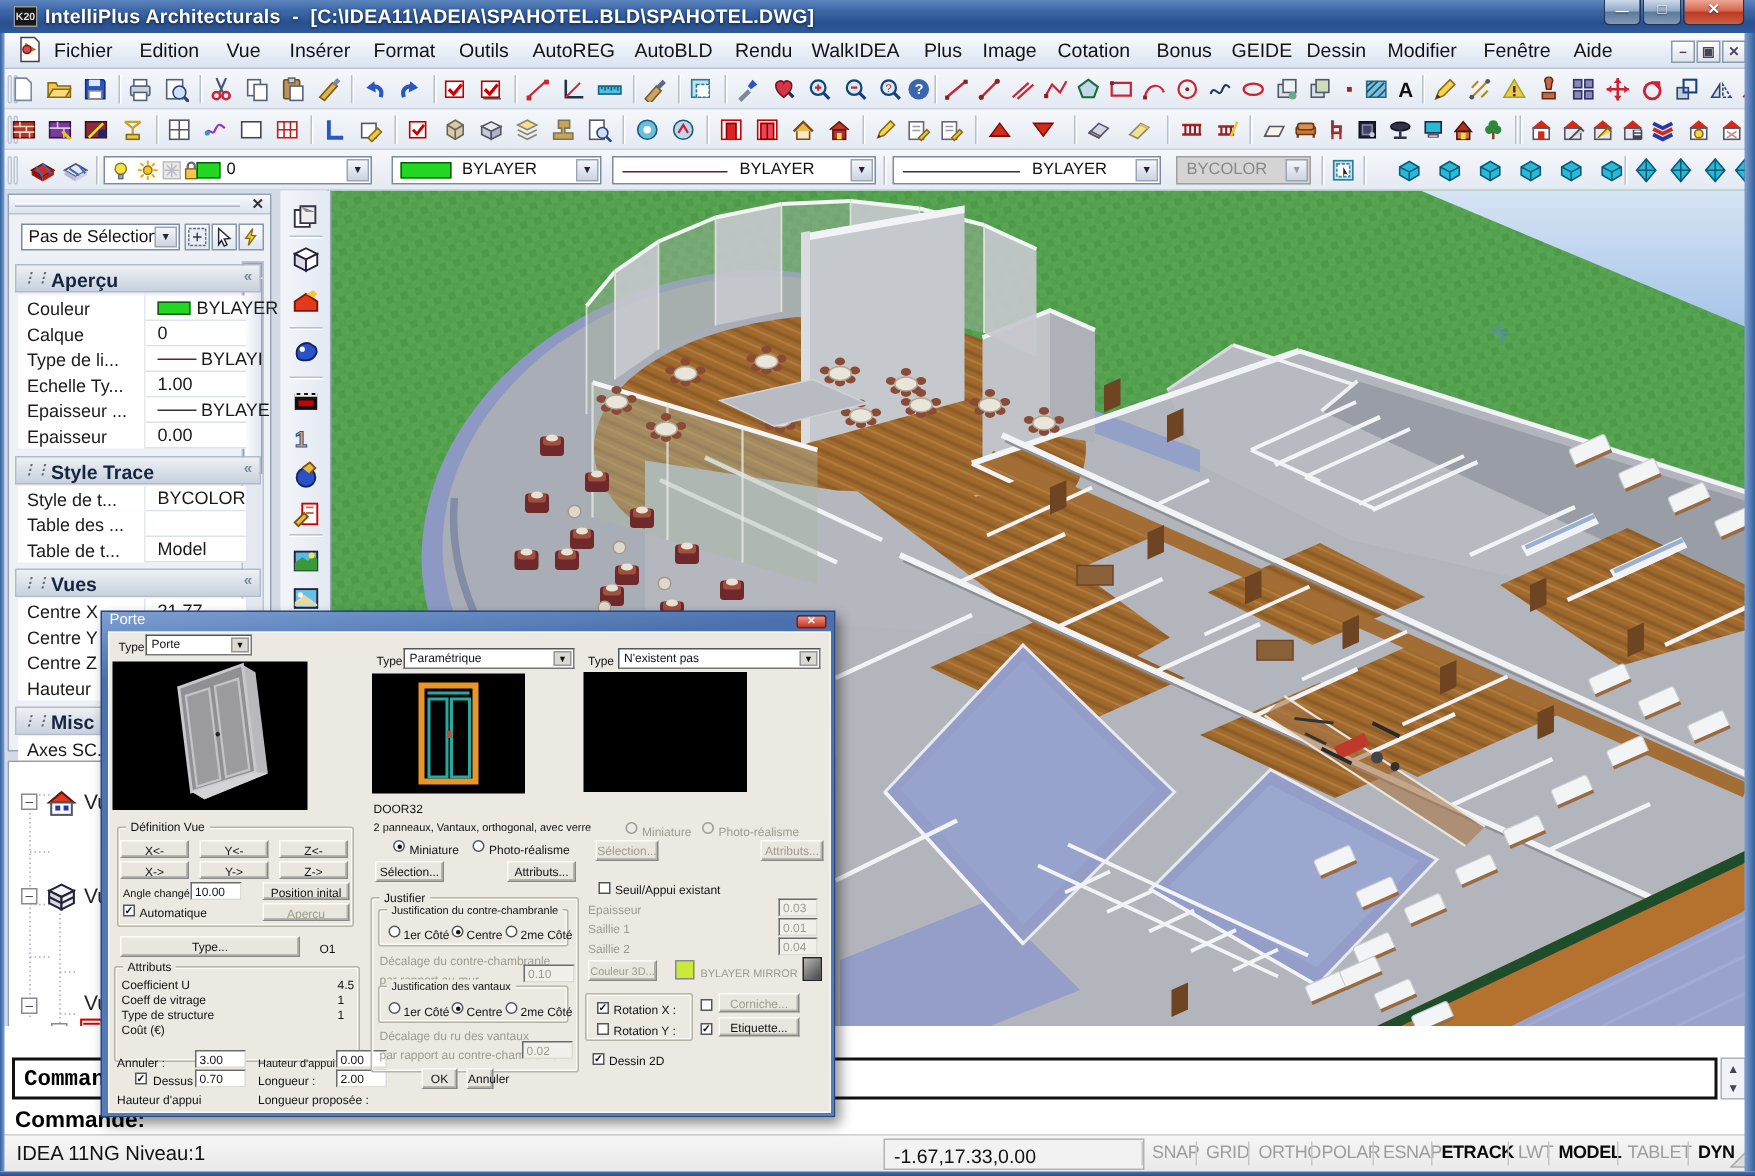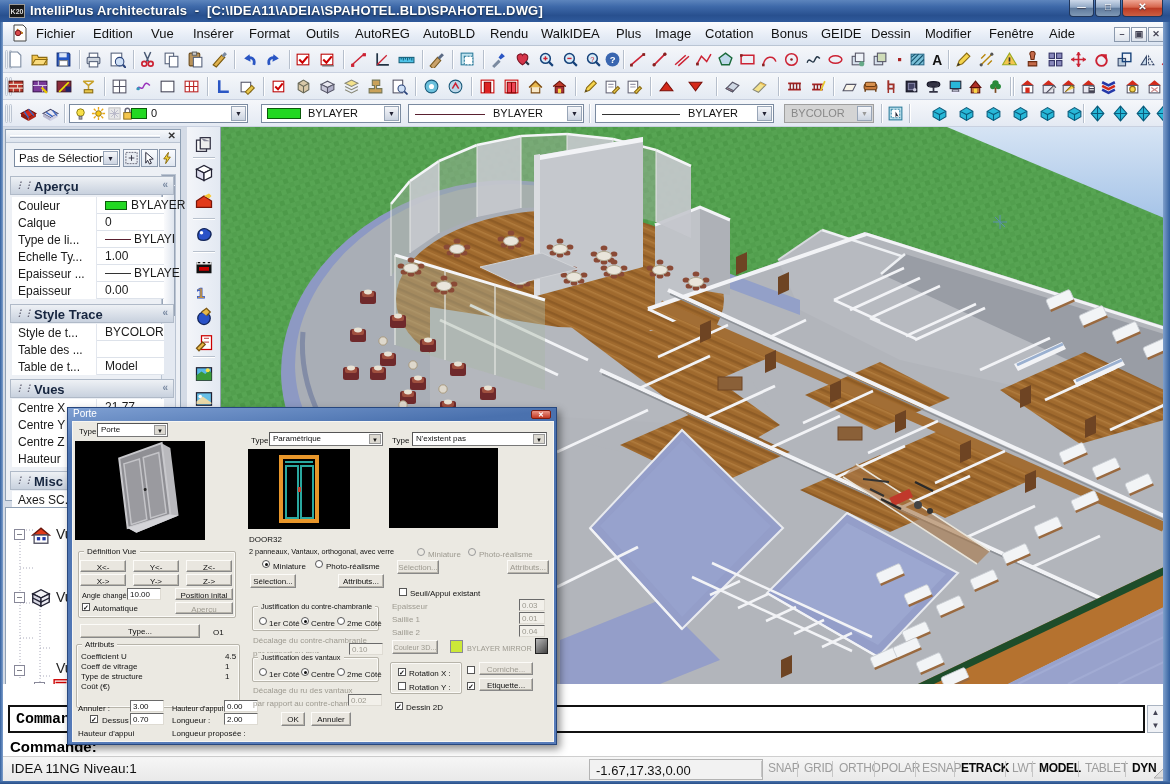--- a/index.html
+++ b/index.html
@@ -1308,20 +1308,23 @@
           <rect x="50" y="38" width="3" height="5" fill="#c43"></rect>
         </svg></div>
       <span class="lbl" style="left:176px;top:113px">DOOR32</span>
       <span class="lbl" style="left:176px;top:125px;font-size:7.3px">2 panneaux, Vantaux, orthogonal, avec verre</span>
       <span class="rad on" style="left:189px;top:138px"></span>
       <span class="lbl" style="left:200px;top:140px">Miniature</span>
       <span class="rad" style="left:242px;top:138px"></span>
       <span class="lbl" style="left:253px;top:140px">Photo-réalisme</span>
       <div class="btn" style="left:177px;top:152px;width:46px;height:14px">Sélection...</div>
       <div class="btn" style="left:265px;top:152px;width:46px;height:14px">Attributs...</div>
+      <div class="grp" style="left:174px;top:176px;width:139px;height:117px">
+        <b class="">Justifier</b>
+      </div>
       <div class="grp" style="left:179px;top:184px;width:127px;height:25px">
         <b style="font-size:7.3px">Justification du contre-chambranle</b>
       </div>
       <span class="rad" style="left:186px;top:195px"></span>
       <span class="lbl" style="left:196px;top:197px">1er Côté</span>
       <span class="rad on" style="left:228px;top:195px"></span>
       <span class="lbl" style="left:238px;top:197px">Centre</span>
       <span class="rad" style="left:264px;top:195px"></span>
       <span class="lbl" style="left:274px;top:197px">2me Côté</span>
       <span class="lbl dis" style="left:180px;top:214px">Décalage du contre-chambranle</span>
@@ -1333,21 +1336,21 @@
       <span class="rad" style="left:186px;top:246px"></span>
       <span class="lbl" style="left:196px;top:248px">1er Côté</span>
       <span class="rad on" style="left:228px;top:246px"></span>
       <span class="lbl" style="left:238px;top:248px">Centre</span>
       <span class="rad" style="left:264px;top:246px"></span>
       <span class="lbl" style="left:274px;top:248px">2me Côté</span>
       <span class="lbl dis" style="left:180px;top:264px">Décalage du ru des vantaux</span>
       <span class="lbl dis" style="left:180px;top:277px">par rapport au contre-chambranle</span>
       <div class="fld dis" style="left:275px;top:272px;width:34px">0.02</div>
       <div class="btn" style="left:208px;top:290px;width:24px;height:14px">OK</div>
-      <div class="btn" style="left:238px;top:290px;width:40px;height:14px">Annuler</div>
+      <div class="btn" style="left:238px;top:290px;width:18px;height:14px">Annuler</div>
       <span class="lbl" style="left:319px;top:14px">Type</span>
       <div style="position:absolute;left:339px;top:10px;width:135px;height:14px;background:#fff;border:1px solid #777;border-top-color:#555;border-left-color:#555">
         <span style="position:absolute;left:3px;top:1px">N'existent pas</span>
         <span style="position:absolute;right:1px;top:1px;bottom:1px;width:12px;background:#dcd9d1;border:1px solid #999;font-size:6px;text-align:center;line-height:10px">▼</span>
       </div>
       <div class="blackbox" style="left:316px;top:26px;width:109px;height:80px"></div>
       <span class="rad dis" style="left:344px;top:126px"></span>
       <span class="lbl dis" style="left:355px;top:128px">Miniature</span>
       <span class="rad dis" style="left:395px;top:126px"></span>
       <span class="lbl dis" style="left:406px;top:128px">Photo-réalisme</span>

